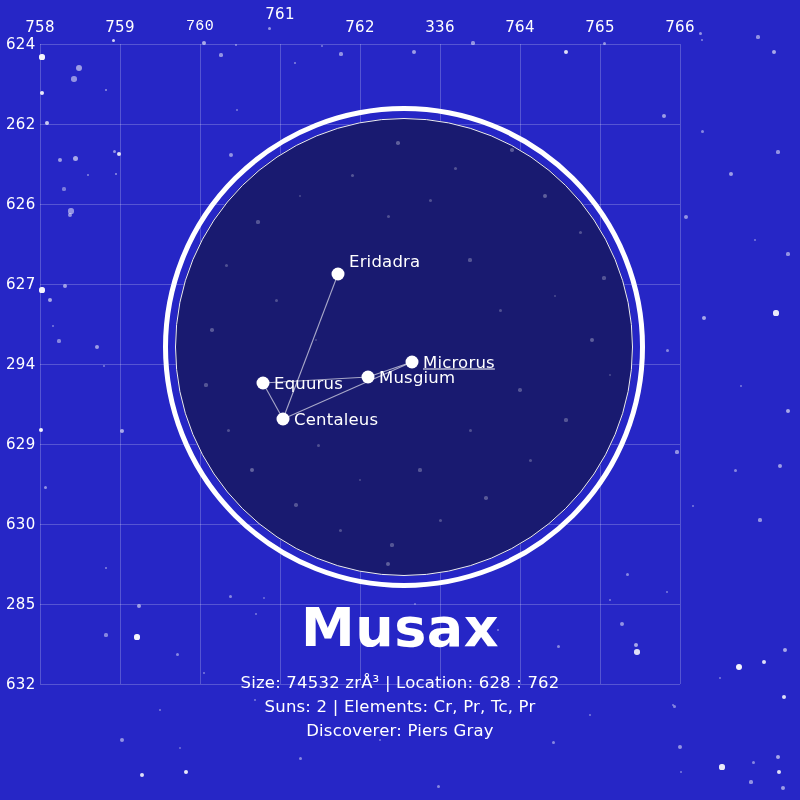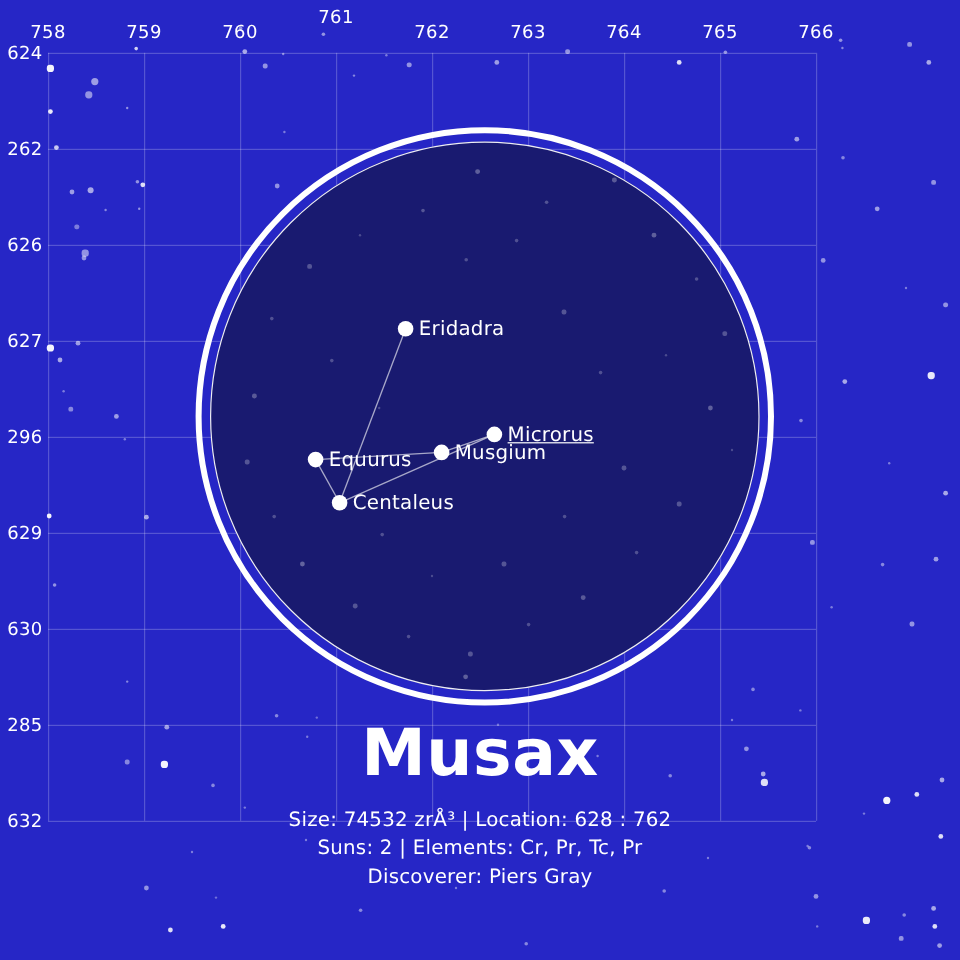--- a/index.html
+++ b/index.html
@@ -243,34 +243,34 @@
       <div class="grid-line-h" style="top: 364px; left: 40px; width: 640px;"></div>
       <div class="grid-line-h" style="top: 444px; left: 40px; width: 640px;"></div>
       <div class="grid-line-h" style="top: 524px; left: 40px; width: 640px;"></div>
       <div class="grid-line-h" style="top: 604px; left: 40px; width: 640px;"></div>
       <div class="grid-line-h" style="top: 684px; left: 40px; width: 640px;"></div>
     </div>
 
   <div id="axis-x-labels">
       <div class="axis-label axis-label-x" style="left: 40px; top: 18px; text-align: right;">758</div>
       <div class="axis-label axis-label-x" style="left: 120px; top: 18px;">759</div>
-      <div class="axis-label axis-label-x" style="left: 200px; top: 18px;">760</div>
+      <div class="axis-label axis-label-x" style="left: 200px; top: 18px; font-family: Liberation Mono, monospace;">760</div>
       <div class="axis-label axis-label-x" style="left: 280px; top: 5px;">761</div>
       <div class="axis-label axis-label-x" style="left: 360px; top: 18px;">762</div>
-      <div class="axis-label axis-label-x" style="left: 440px; top: 18px;">763</div>
+      <div class="axis-label axis-label-x" style="left: 440px; top: 18px;">336</div>
       <div class="axis-label axis-label-x" style="left: 520px; top: 18px;">764</div>
       <div class="axis-label axis-label-x" style="left: 600px; top: 18px;">765</div>
       <div class="axis-label axis-label-x" style="left: 680px; top: 18px; text-align: center;">766</div>
     </div>
   <div id="axis-y-labels">
       <div class="axis-label axis-label-y" style="left: 6px; width: 28px; top: 44px;">624</div>
       <div class="axis-label axis-label-y" style="left: 6px; width: 28px; top: 124px;">262</div>
       <div class="axis-label axis-label-y" style="left: 6px; width: 28px; top: 204px;">626</div>
       <div class="axis-label axis-label-y" style="left: 6px; width: 28px; top: 284px;">627</div>
-      <div class="axis-label axis-label-y" style="left: 6px; width: 28px; top: 364px;">296</div>
+      <div class="axis-label axis-label-y" style="left: 6px; width: 28px; top: 364px;">294</div>
       <div class="axis-label axis-label-y" style="left: 6px; width: 28px; top: 444px;">629</div>
       <div class="axis-label axis-label-y" style="left: 6px; width: 28px; top: 524px;">630</div>
       <div class="axis-label axis-label-y" style="left: 6px; width: 28px; top: 604px;">285</div>
       <div class="axis-label axis-label-y" style="left: 6px; width: 28px; top: 684px;">632</div>
     </div>
 
   <div id="planet-disc" style="left: 175px; top: 118px; width: 458px; height: 458px; background: rgb(25, 26, 112);"></div>
   <div id="planet-ring-inner" style="left: 175px; top: 118px; width: 458px; height: 458px;"></div>
   <div id="planet-ring-outer" style="left: 163px; top: 106px; width: 482px; height: 482px;"></div>
 
@@ -319,21 +319,21 @@
 
   <svg id="constellation-svg" width="800" height="800" viewBox="0 0 800 800">
       <line x1="338" y1="274" x2="283" y2="419" class="const-link"></line>
       <line x1="283" y1="419" x2="263" y2="383" class="const-link"></line>
       <line x1="263" y1="383" x2="368" y2="377" class="const-link"></line>
       <line x1="283" y1="419" x2="412" y2="362" class="const-link"></line>
       <line x1="368" y1="377" x2="412" y2="362" class="const-link"></line>
     </svg>
   <div id="constellation-nodes">
       <div class="const-star" style="left: 338px; top: 274px;"></div>
-      <div class="const-star-label" style="left: 349px; top: 274px;">Eridadra</div>
+      <div class="const-star-label" style="left: 349px; top: 261px;">Eridadra</div>
       <div class="const-star" style="left: 412px; top: 362px;"></div>
       <div class="const-star-label" style="left: 423px; top: 362px; text-decoration: underline;">Microrus</div>
       <div class="const-star" style="left: 368px; top: 377px;"></div>
       <div class="const-star-label" style="left: 379px; top: 377px;">Musgium</div>
       <div class="const-star" style="left: 263px; top: 383px;"></div>
       <div class="const-star-label" style="left: 274px; top: 383px;">Equurus</div>
       <div class="const-star" style="left: 283px; top: 419px;"></div>
       <div class="const-star-label" style="left: 294px; top: 419px;">Centaleus</div>
     </div>
 

